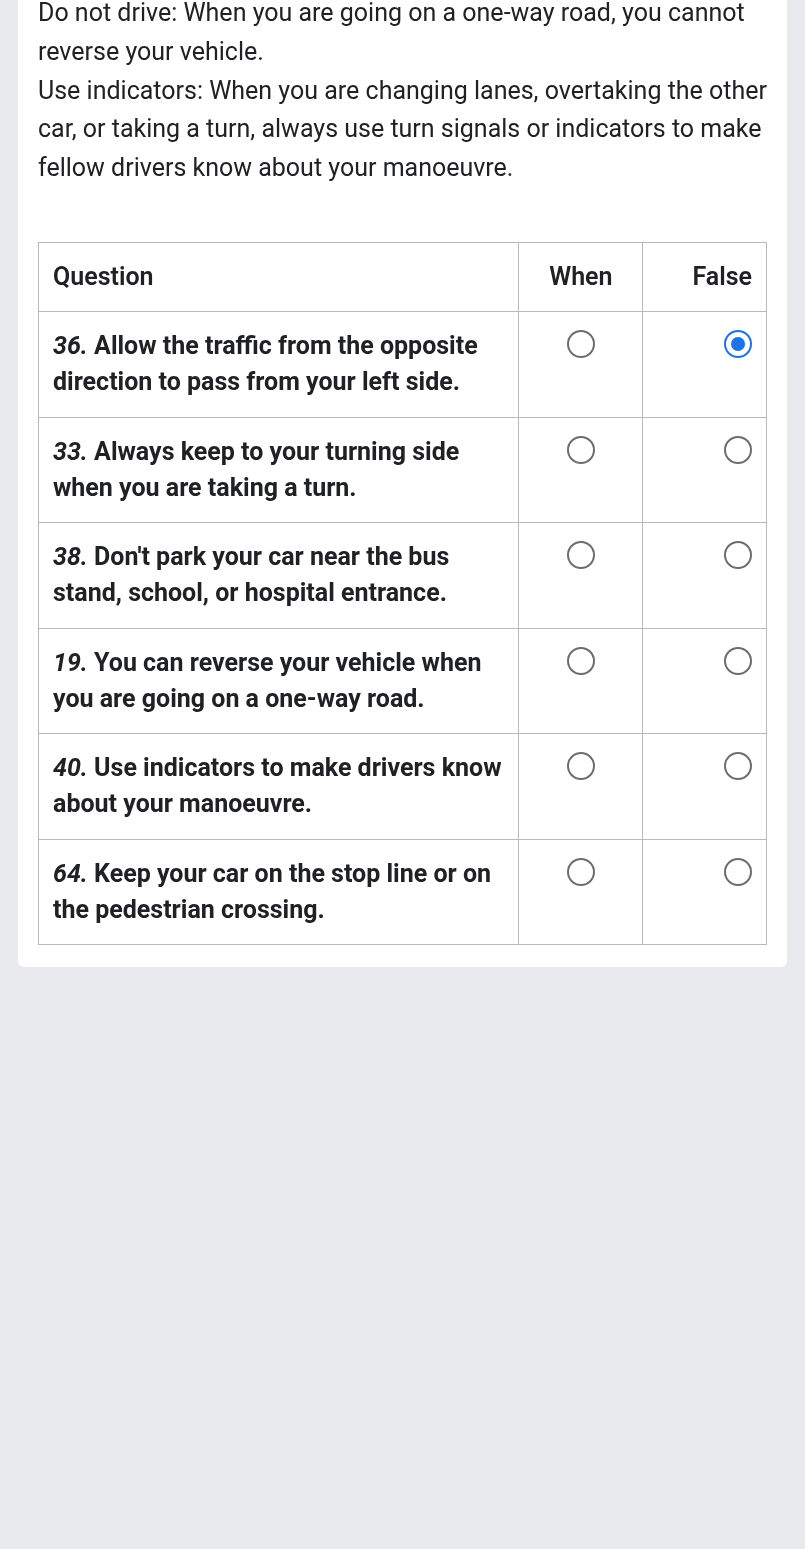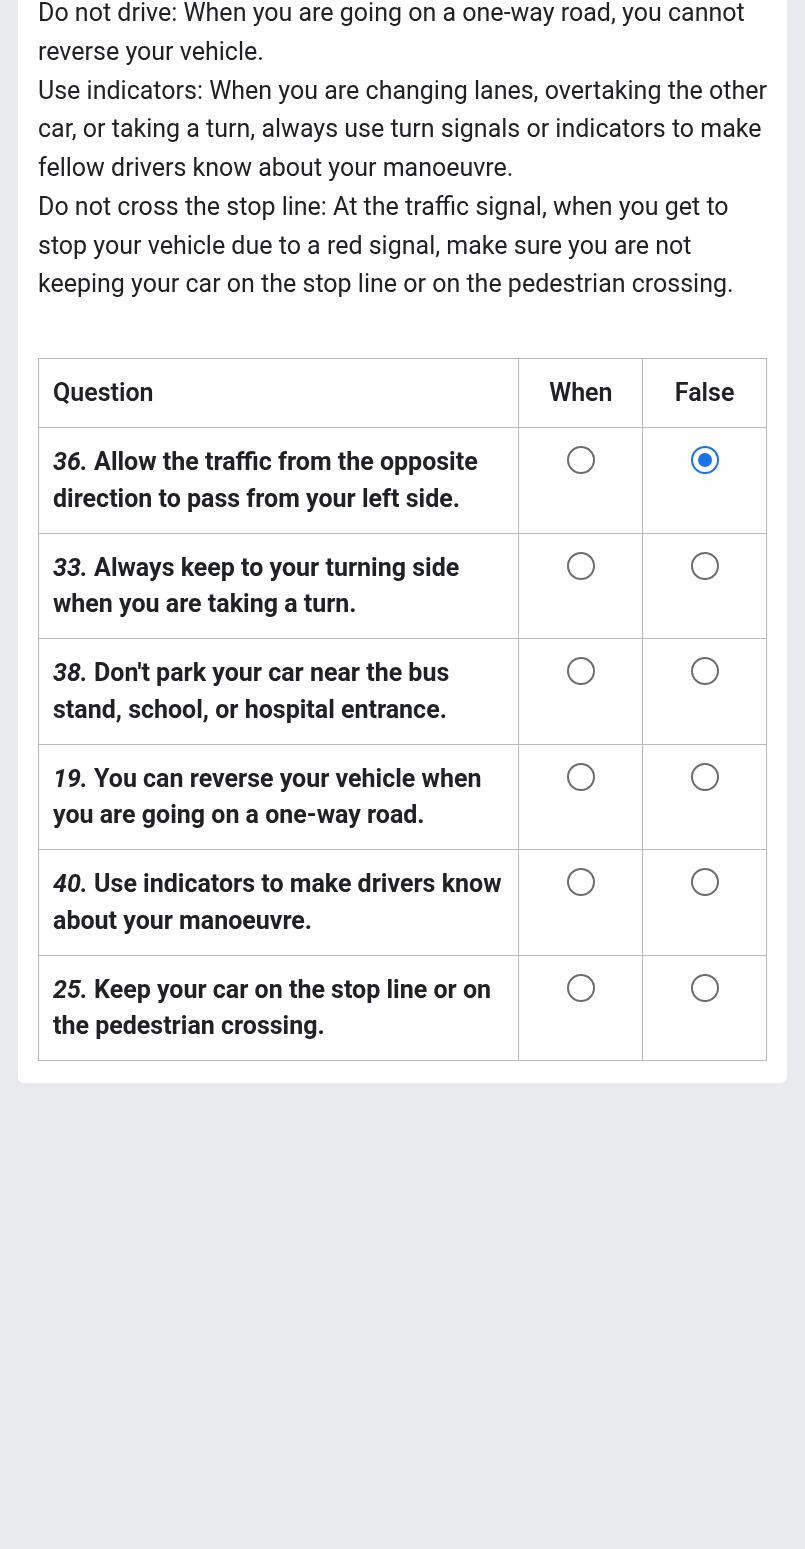--- a/index.html
+++ b/index.html
@@ -40,21 +40,21 @@
     font-size: 25px;
     line-height: 1.45;
     font-weight: bold;
   }
   th {
     font-weight: 600;
     color: #202124;
   }
   th:nth-child(1), td:nth-child(1) { width: 66%; }
   th:nth-child(2), td:nth-child(2) { width: 17%; text-align: center; vertical-align: top; }
-  th:nth-child(3), td:nth-child(3) { width: 17%; text-align: center; vertical-align: top; }
+  th:nth-child(3), td:nth-child(3) { width: 17%; text-align: right; vertical-align: top; }
   .qnum { font-style: italic; }
   .radio-cell { padding-top: 18px; }
   .radio {
     display: inline-block;
     width: 28px;
     height: 28px;
     border: 2.5px solid #6d6d6d;
     border-radius: 50%;
     background: #fff;
     cursor: pointer;
@@ -72,21 +72,20 @@
     border-radius: 50%;
     transform: translate(-50%, -50%);
   }
 </style>
 </head>
 <body>
 
 <div class="card">
   <p class="para">Do not drive: When you are going on a one-way road, you cannot reverse your vehicle.</p>
   <p class="para">Use indicators: When you are changing lanes, overtaking the other car, or taking a turn, always use turn signals or indicators to make fellow drivers know about your manoeuvre.</p>
-  <p class="para">Do not cross the stop line: At the traffic signal, when you get to stop your vehicle due to a red signal, make sure you are not keeping your car on the stop line or on the pedestrian crossing.</p>
 
   <div class="table-wrap">
     <table>
       <thead>
         <tr>
           <th>Question</th>
           <th>When</th>
           <th>False</th>
         </tr>
       </thead>
@@ -110,20 +109,20 @@
             <td><span class="qnum">19.</span><span> You can reverse your vehicle when you are going on a one-way road.</span></td>
             <td class="radio-cell"><span class="radio"></span></td>
             <td class="radio-cell"><span class="radio"></span></td>
           </tr>
           <tr>
             <td><span class="qnum">40.</span><span> Use indicators to make drivers know about your manoeuvre.</span></td>
             <td class="radio-cell"><span class="radio"></span></td>
             <td class="radio-cell"><span class="radio"></span></td>
           </tr>
           <tr>
-            <td><span class="qnum">25.</span><span> Keep your car on the stop line or on the pedestrian crossing.</span></td>
+            <td><span class="qnum">64.</span><span> Keep your car on the stop line or on the pedestrian crossing.</span></td>
             <td class="radio-cell"><span class="radio"></span></td>
             <td class="radio-cell"><span class="radio"></span></td>
           </tr>
         </tbody>
     </table>
   </div>
 </div>
 
 </body></html>

